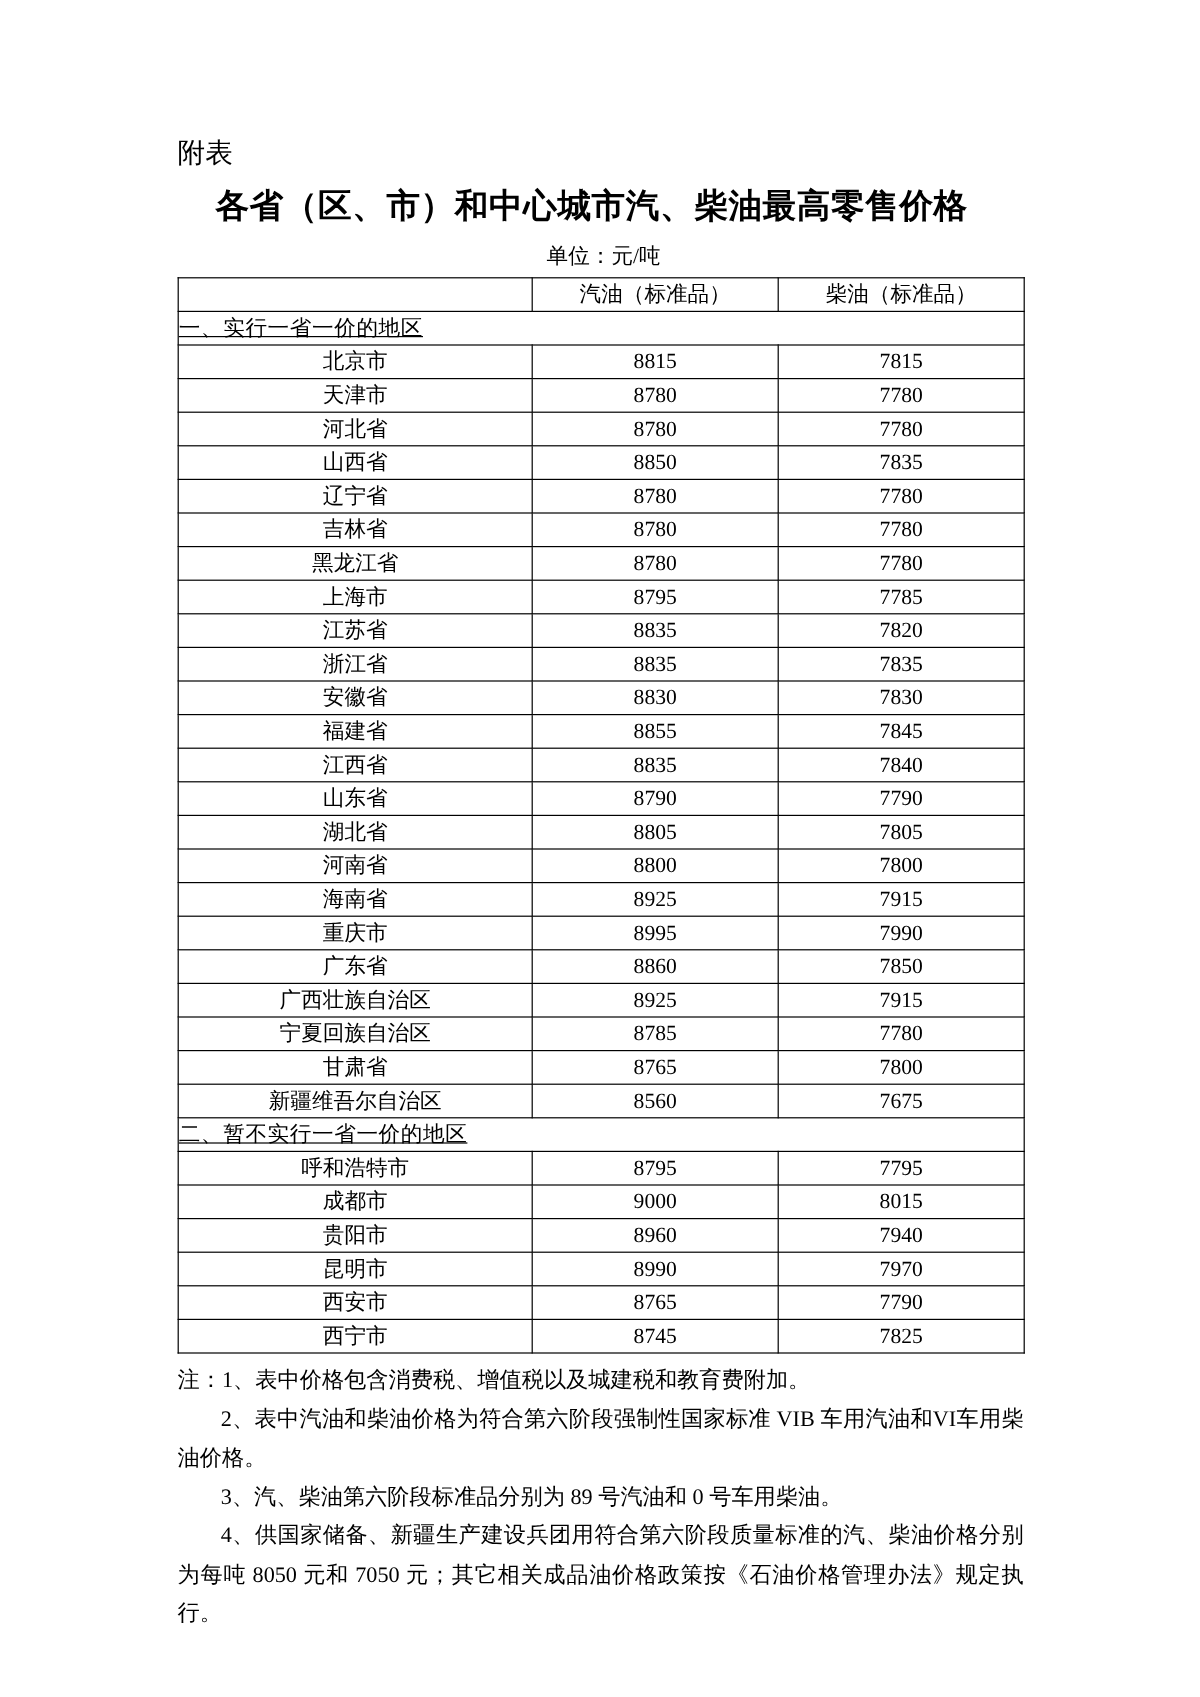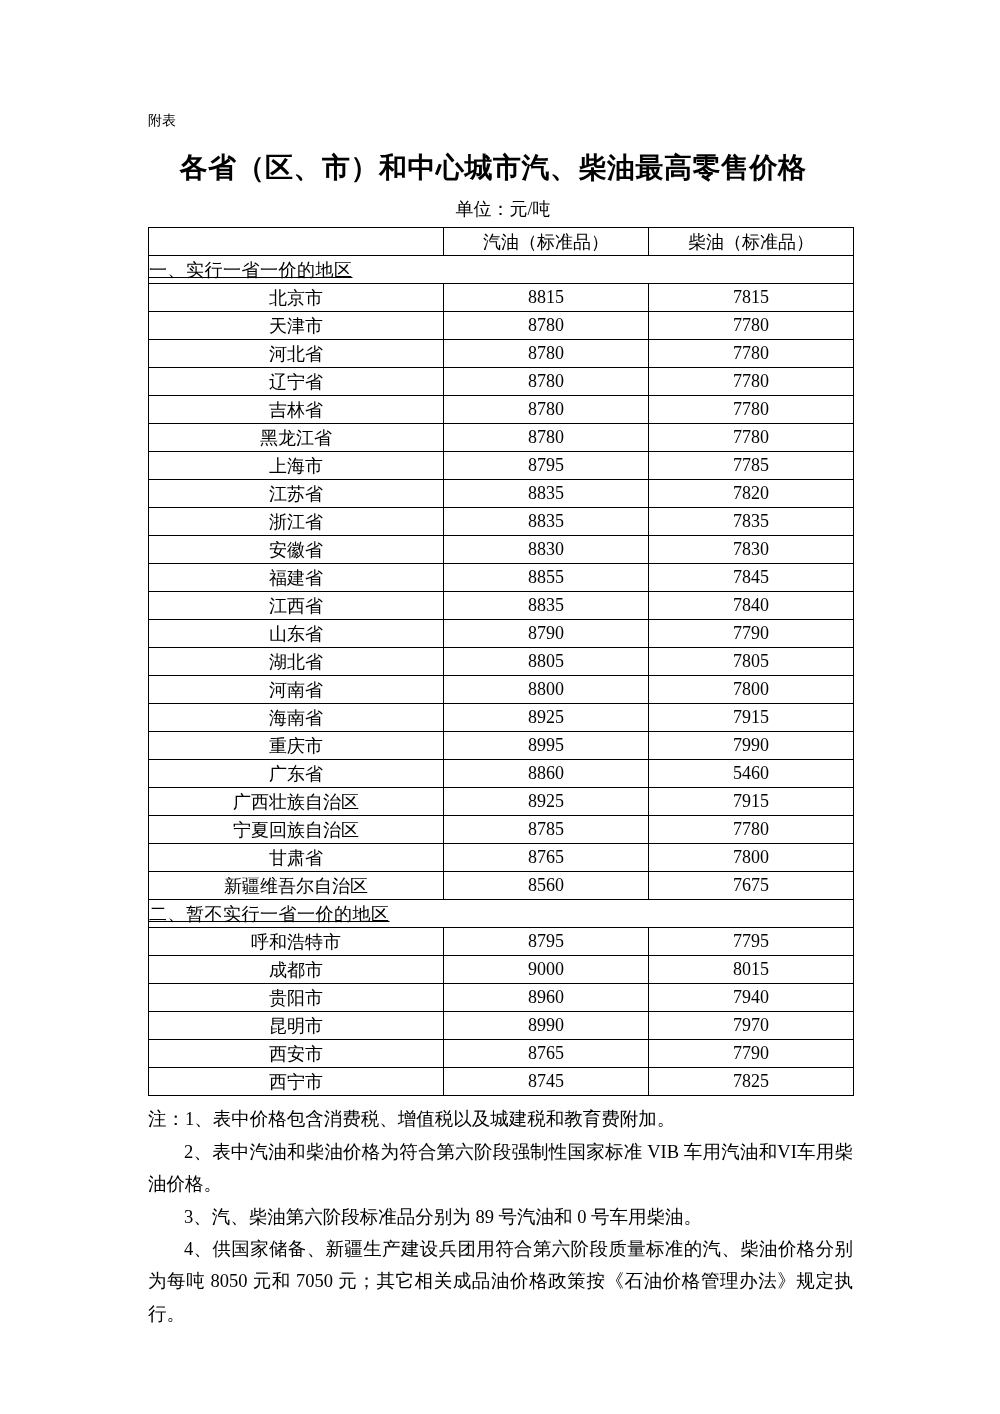--- a/index.html
+++ b/index.html
@@ -14,23 +14,23 @@
     color: #000000;
     position: relative;
   }
   .page {
     box-sizing: border-box;
     width: 1000px;
     height: 1414px;
     padding: 110px 140px 60px 148px;
   }
   .attach-label {
-    font-size: 14px;
+    font-size: 23px;
     line-height: 1.6;
-    margin-bottom: 17px;
+    margin-bottom: 6px;
   }
   .doc-title {
     text-align: center;
     font-size: 28px;
     font-weight: bold;
     letter-spacing: 0.5px;
     margin: 4px 0 10px 0;
     padding-right: 22px;
   }
   .unit-line {
@@ -122,20 +122,25 @@
           <td class="region">天津市</td>
           <td class="val">8780</td>
           <td class="val">7780</td>
         </tr>
         <tr>
           <td class="region">河北省</td>
           <td class="val">8780</td>
           <td class="val">7780</td>
         </tr>
         <tr>
+          <td class="region">山西省</td>
+          <td class="val">8850</td>
+          <td class="val">7835</td>
+        </tr>
+        <tr>
           <td class="region">辽宁省</td>
           <td class="val">8780</td>
           <td class="val">7780</td>
         </tr>
         <tr>
           <td class="region">吉林省</td>
           <td class="val">8780</td>
           <td class="val">7780</td>
         </tr>
         <tr>
@@ -194,21 +199,21 @@
           <td class="val">7915</td>
         </tr>
         <tr>
           <td class="region">重庆市</td>
           <td class="val">8995</td>
           <td class="val">7990</td>
         </tr>
         <tr>
           <td class="region">广东省</td>
           <td class="val">8860</td>
-          <td class="val">5460</td>
+          <td class="val">7850</td>
         </tr>
         <tr>
           <td class="region">广西壮族自治区</td>
           <td class="val">8925</td>
           <td class="val">7915</td>
         </tr>
         <tr>
           <td class="region">宁夏回族自治区</td>
           <td class="val">8785</td>
           <td class="val">7780</td>

